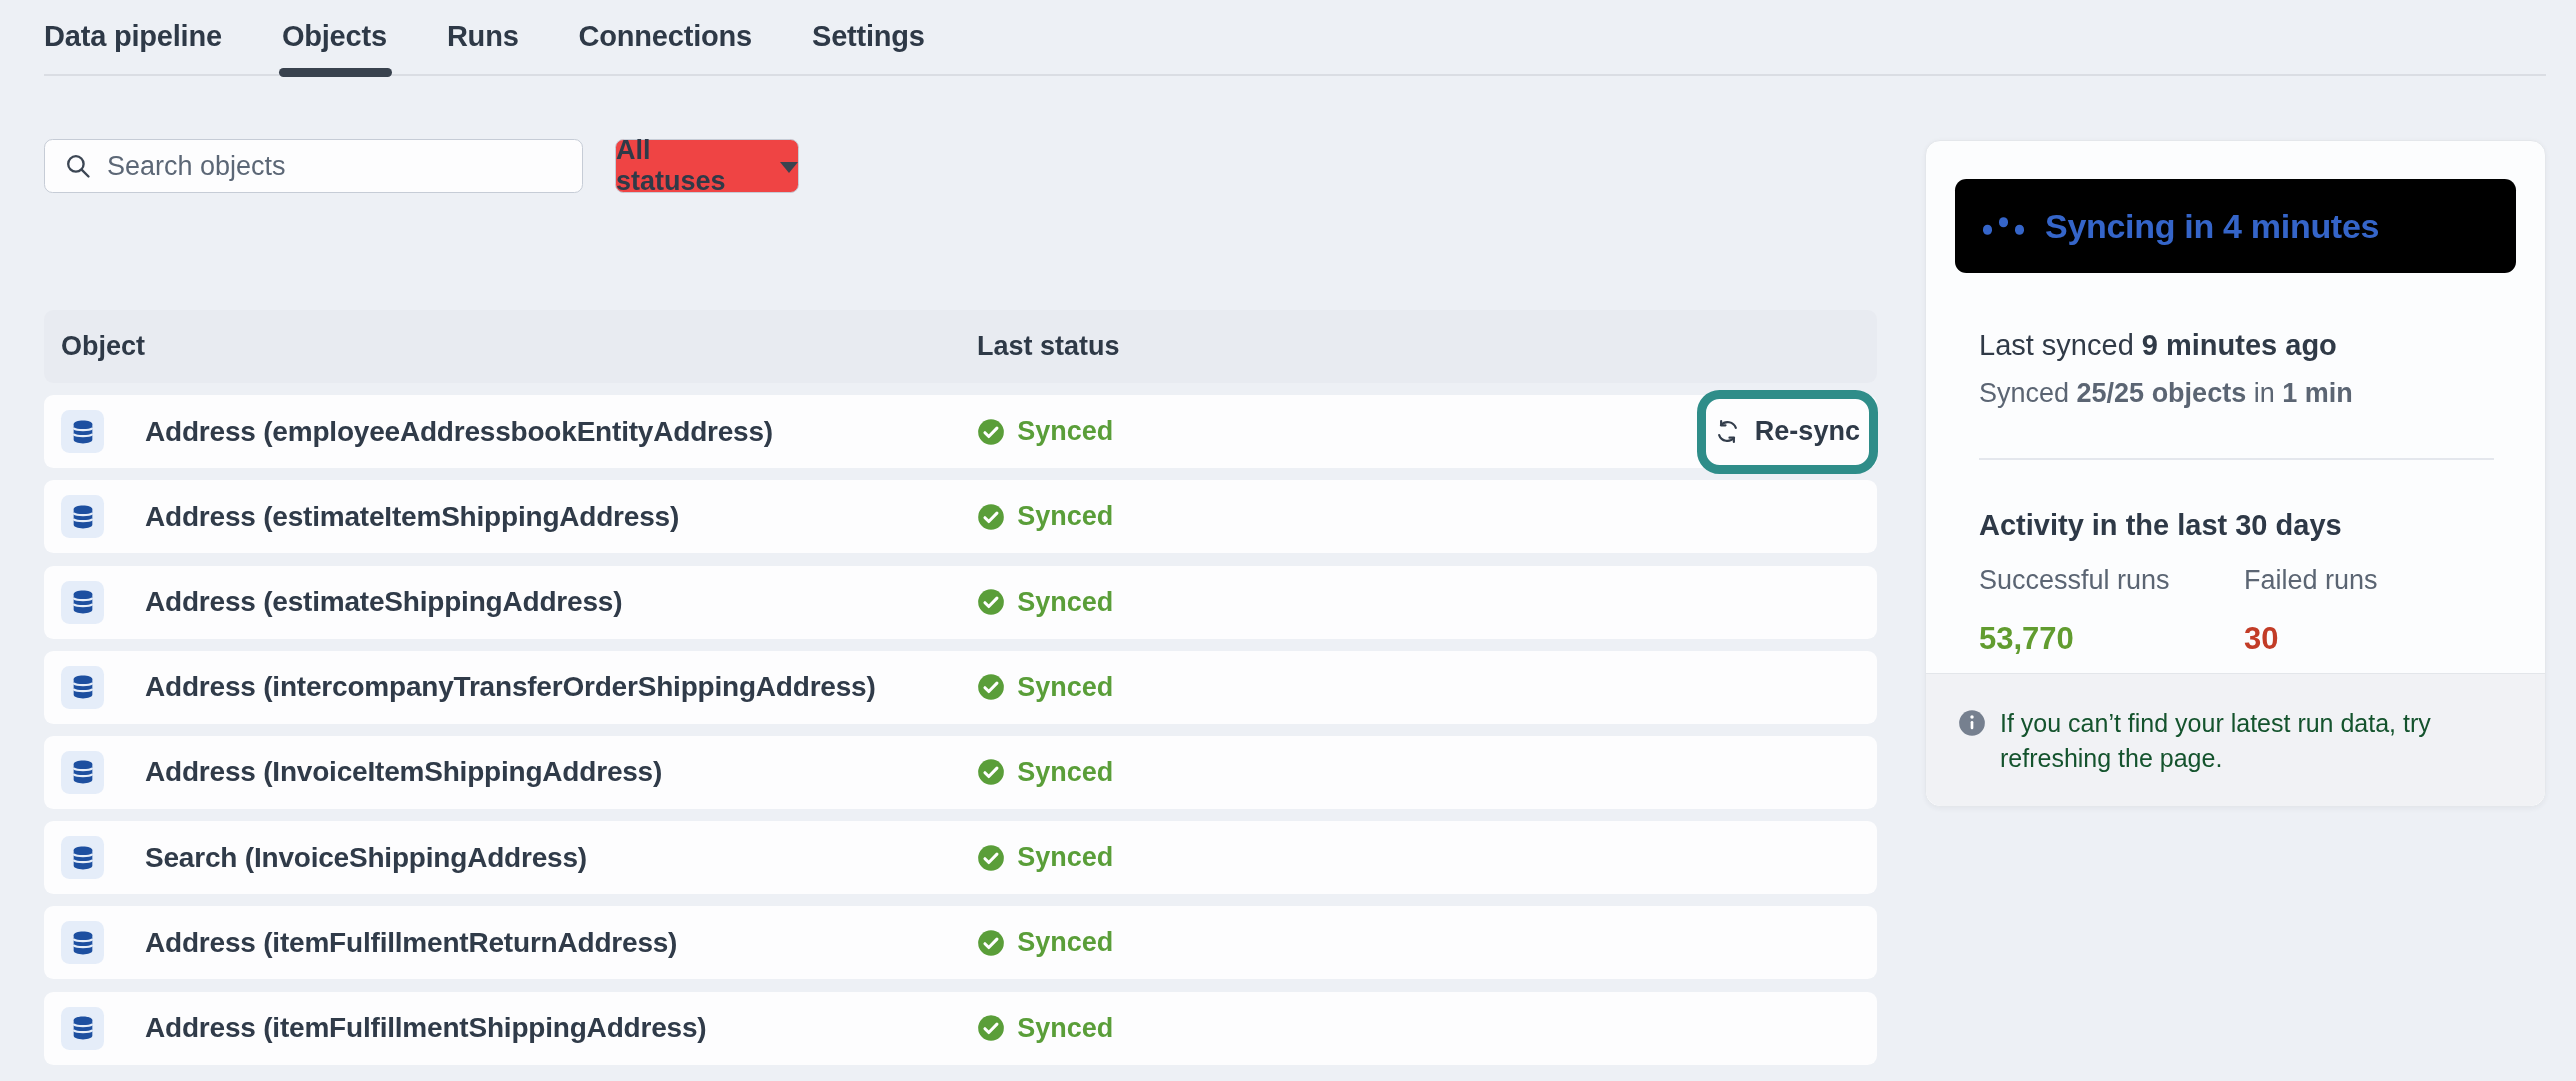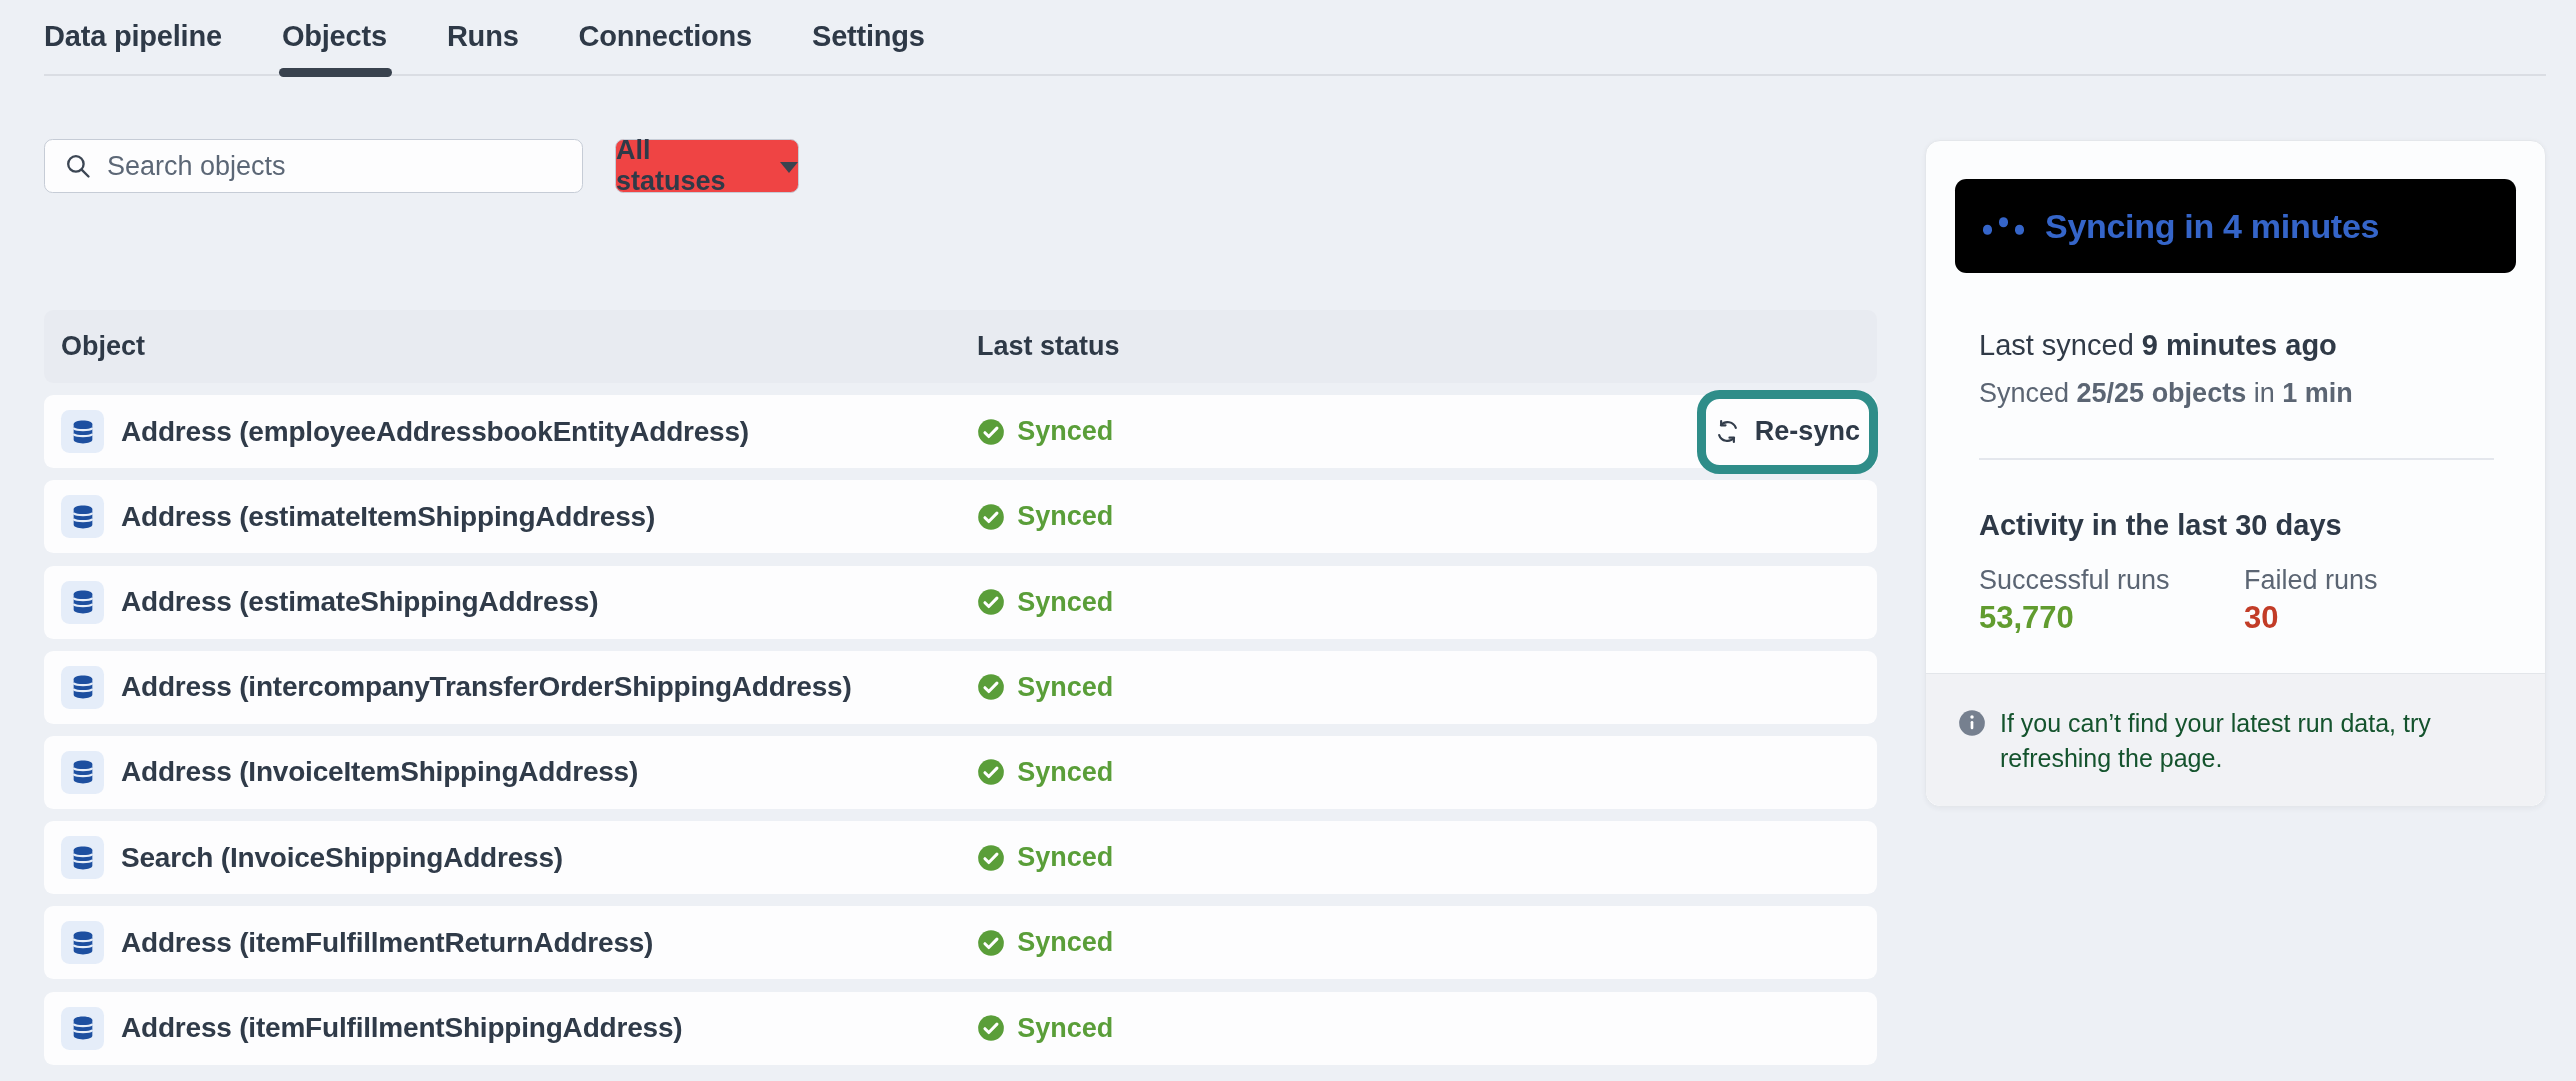--- a/index.html
+++ b/index.html
@@ -76,21 +76,21 @@
   .trow {
     position:relative; height:73px; background:#fdfdfe; border-radius:9.4px;
     display:grid; grid-template-columns:916px 1fr; align-items:center;
     padding-left:17px; margin-bottom:12.2px;
   }
   .obj-cell { display:flex; align-items:center; }
   .db-badge {
     width:43px; height:43px; border-radius:8.4px; background:#e5edf9;
     display:flex; align-items:center; justify-content:center;
   }
-  .obj-name { margin-left:17px; font-size:28px; font-weight:700; color:#303b49; letter-spacing:-0.2px; }
+  .obj-name { margin-left:41px; font-size:28px; font-weight:700; color:#303b49; letter-spacing:-0.2px; }
   .status-cell { display:flex; align-items:center; }
   .status-label { margin-left:12.2px; font-size:27px; font-weight:700; color:var(--success_green,#5a9e39); }
 
   .resync-highlight {
     position:absolute; right:-0.9px; top:-5.6px; width:181px; height:84px;
     border:9.4px solid var(--highlight_teal,#2f8d89); border-radius:22.5px;
     background:#fdfdfe; display:flex; align-items:center; justify-content:center;
     cursor:pointer;
   }
   .resync-label { margin-left:15px; font-size:27px; font-weight:700; color:#2f3a48; }
@@ -116,21 +116,21 @@
   .last-synced { position:absolute; left:53px; top:188px; font-size:29px; color:#303a47; }
   .last-synced .bold { font-weight:700; }
   .synced-line { position:absolute; left:53px; top:237px; font-size:27px; color:#5b6573; }
   .synced-line .bold { font-weight:700; color:#4cциф5664; }
   .card-divider { position:absolute; left:53px; top:317px; width:515px; height:1.9px; background:#e4e7ed; }
   .activity-title { position:absolute; left:53px; top:368px; font-size:29px; font-weight:700; color:#2e3947; }
   .stat { position:absolute; top:424px; }
   .stat.success { left:53px; }
   .stat.failed { left:318px; }
   .stat .stat-label { font-size:27px; color:#5b6573; }
-  .stat .stat-value { margin-top:4px; font-size:31px; font-weight:700; }
+  .stat .stat-value { margin-top:25px; font-size:31px; font-weight:700; }
   .stat.success .stat-value { color:var(--success_green_dark,#619c2f); }
   .stat.failed .stat-value { color:var(--error_red,#c23c27); }
 
   .card-footer {
     position:absolute; left:0; bottom:0; width:100%; height:133px;
     background:#f1f2f5; border-top:0.9px solid #e3e6ea;
     border-radius:0 0 15px 15px;
     display:flex; padding:32px 38px 0 32px;
   }
   .card-footer svg { flex:0 0 auto; margin-top:2.8px; }

